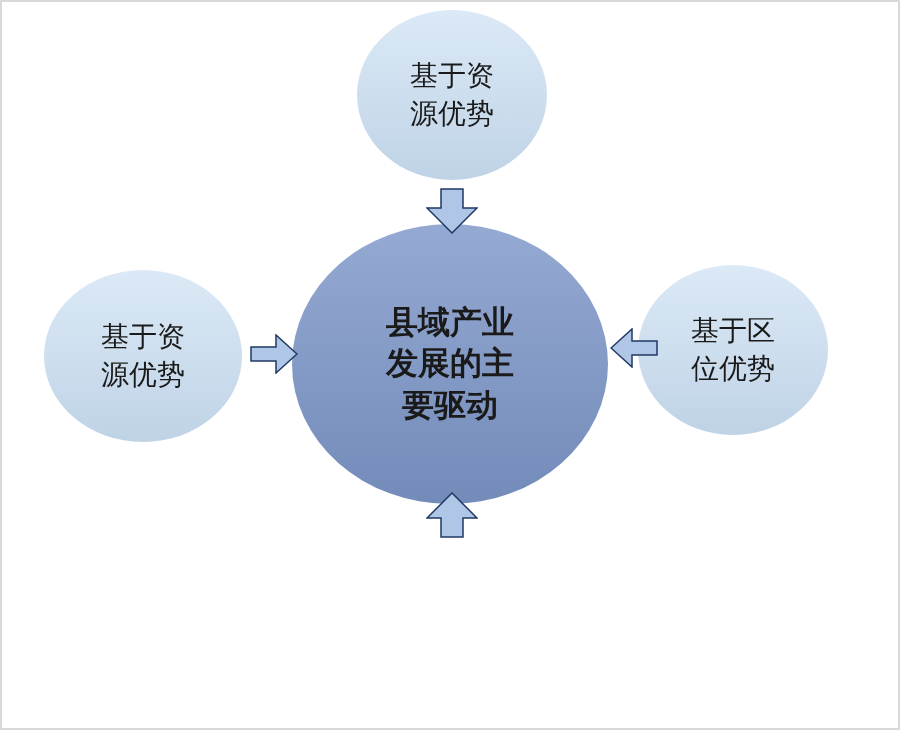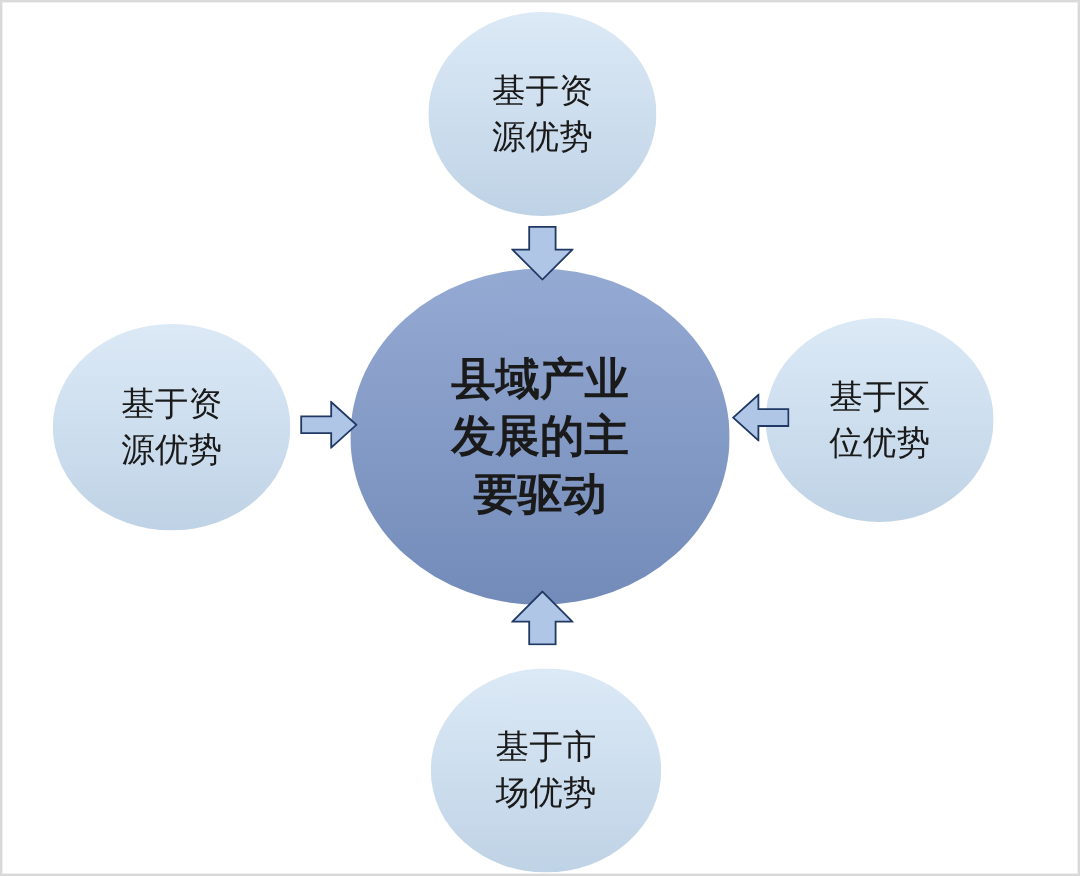--- a/index.html
+++ b/index.html
@@ -36,21 +36,21 @@
     line-height: 1.34;
     color: var(--text, #1a1a1a);
     word-break: break-all;
   }
   .center {
     background-color: var(--center-fill, #7d97c9);
     background-image: linear-gradient(180deg, rgba(255,255,255,0.18), rgba(0,0,0,0.08));
   }
   .center .label {
     width: 4.2em;
-    font-size: 37px;
+    font-size: 32px;
     line-height: 1.3;
     font-weight: 700;
     color: var(--text, #1a1a1a);
     word-break: break-all;
   }
   .node-top    { left: 355px; top: 8px;   width: 190px; height: 170px; }
   .node-left   { left: 42px;  top: 268px; width: 198px; height: 172px; }
   .node-right  { left: 636px; top: 263px; width: 190px; height: 170px; }
   .node-bottom { left: 357px; top: 555px; width: 192px; height: 170px; }
   .center-node { left: 290px; top: 222px; width: 316px; height: 280px; }
@@ -79,23 +79,20 @@
   </div>
 
   <div class="ellipse node node-left">
     <div class="label">基于资源优势</div>
   </div>
 
   <div class="ellipse node node-right">
     <div class="label">基于区位优势</div>
   </div>
 
-  <div class="ellipse node node-bottom">
-    <div class="label">基于市场优势</div>
-  </div>
 
   <div class="ellipse center center-node">
     <div class="label">县域产业发展的主要驱动</div>
   </div>
 
   <div class="arrow arrow-down">
     <svg width="52" height="46" viewBox="0 0 52 46" aria-hidden="true">
       <polygon points="15,1 37,1 37,20 51,20 26,45 1,20 15,20"></polygon>
     </svg>
   </div>

